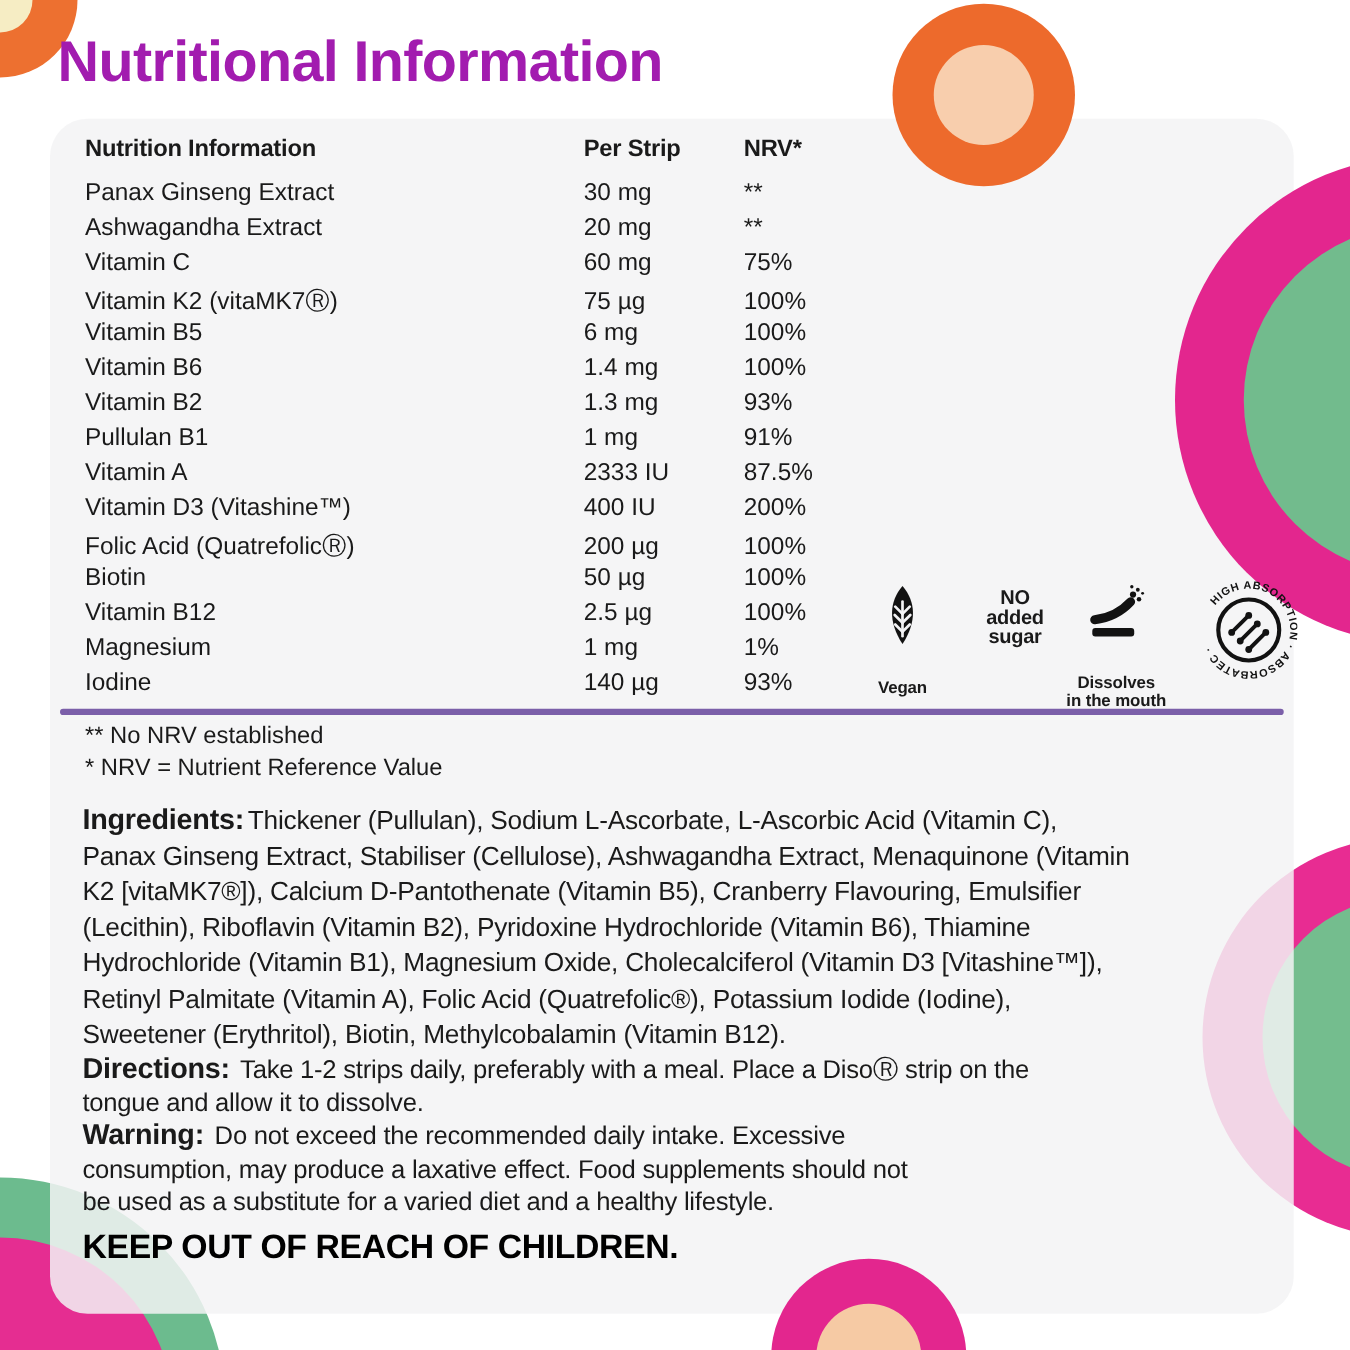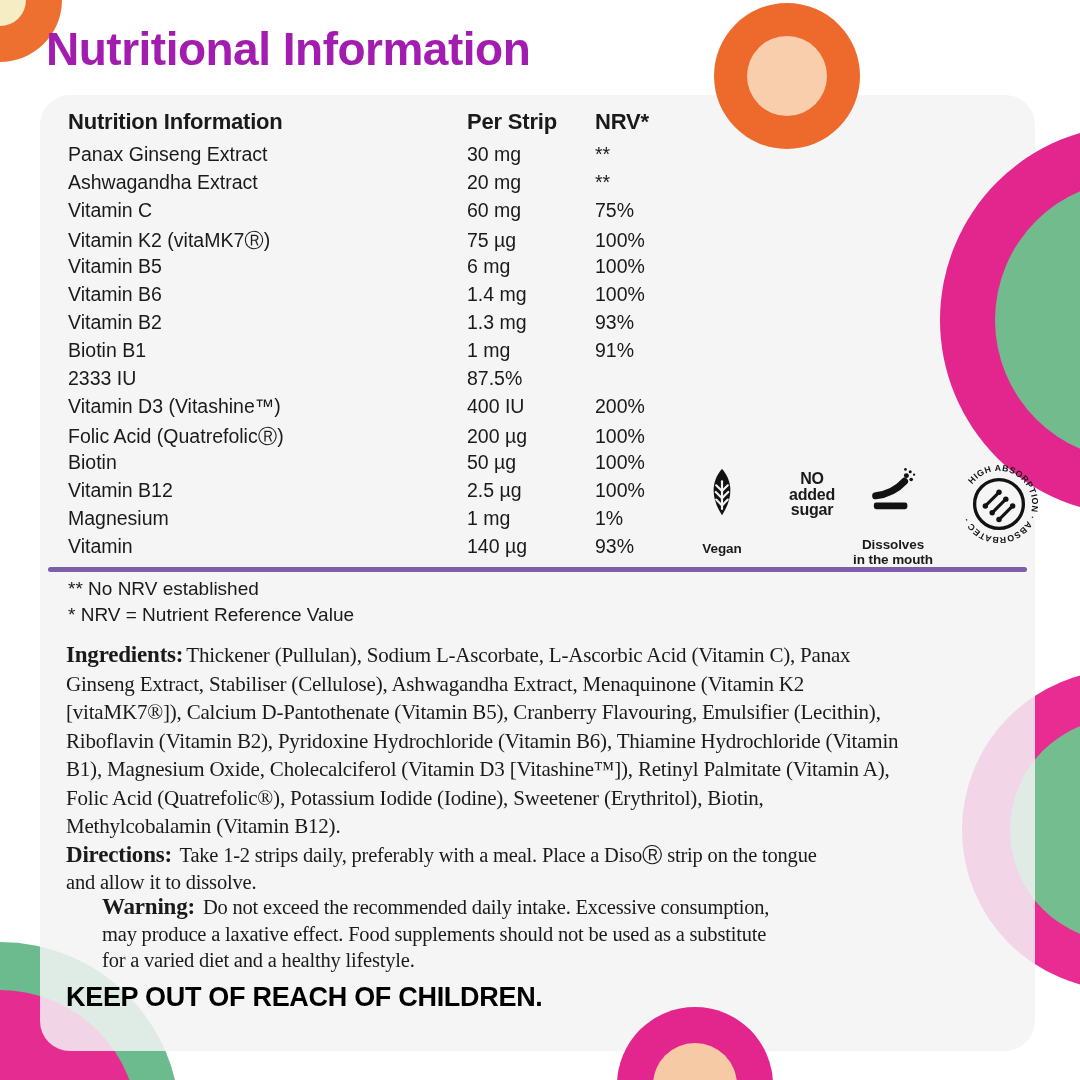--- a/index.html
+++ b/index.html
@@ -33,43 +33,43 @@
 
   
   .page-title{position:absolute;left:46px;top:22px;z-index:3;
     font-size:46px;font-weight:bold;letter-spacing:-0.5px;color:#a21caf;}
 
   
   .content{position:absolute;left:40px;top:95px;width:995px;height:956px;z-index:3;}
 
   .ntable{position:absolute;left:28px;top:14px;width:940px;}
   .t-head,.t-row{display:grid;grid-template-columns:399px 128px 1fr;align-items:baseline;}
-  .t-head{font-size:22px;font-weight:bold;letter-spacing:-0.2px;height:34px;}
+  .t-head{font-size:19px;font-weight:bold;letter-spacing:-0.2px;height:34px;}
   .t-row{height:28px;font-size:19.5px;}
   .t-body{margin-top:0px;}
 
   .icons-row{position:absolute;left:648px;top:372px;width:350px;height:100px;}
   .icons-row .item{position:absolute;text-align:center;}
   .icon-vegan{left:0;width:68px;}
   .icon-nosugar{left:88px;width:72px;top:4px;}
   .icon-dissolves{left:158px;width:94px;}
   .icon-badge{left:272px;width:78px;top:-2px;}
   .icon-label{font-size:13.5px;font-weight:bold;letter-spacing:-0.1px;margin-top:20px;line-height:15px;}
   .nosugar-line{font-size:16px;font-weight:bold;line-height:15.5px;letter-spacing:-0.2px;}
 
   .divider{position:absolute;left:8px;top:472px;width:979px;height:4.5px;
     background:#7B5FA9;border-radius:3px;}
 
   .footnotes{position:absolute;left:28px;top:481px;font-size:19px;line-height:26px;}
 
-  .para{position:absolute;letter-spacing:-0.2px;font-family:Liberation Serif, serif;}
+  .para{position:absolute;letter-spacing:-0.2px;}
   .para .lbl{font-weight:bold;font-size:23px;margin-right:3px;}
   .ingredients{left:26px;top:546px;width:838px;font-size:21px;line-height:28.5px;}
   .directions{left:26px;top:746px;width:775px;font-size:20.5px;line-height:27px;}
-  .warning{left:26px;top:799px;width:675px;font-size:20.5px;line-height:26.5px;margin-left:36px;}
+  .warning{left:26px;top:799px;width:675px;font-size:20.5px;line-height:26.5px;}
   .keepout{position:absolute;left:26px;top:887px;font-size:27px;font-weight:bold;
     color:#000000;letter-spacing:-0.3px;}
 </style>
 </head>
 <body>
 
 <div id="stage">
 
   <div class="circ u-deco green-bl"></div>
   <div class="circ u-deco magenta-bl"></div>
@@ -134,26 +134,27 @@
         <span class="t-nrv">100%</span>
       </div>
 
       <div class="t-row">
         <span class="t-name">Vitamin B2</span>
         <span class="t-amt">1.3 mg</span>
         <span class="t-nrv">93%</span>
       </div>
 
       <div class="t-row">
-        <span class="t-name">Biotin B1</span>
+        <span class="t-name">Pullulan B1</span>
         <span class="t-amt">1 mg</span>
         <span class="t-nrv">91%</span>
       </div>
 
       <div class="t-row">
+        <span class="t-name">Vitamin A</span>
         <span class="t-amt">2333 IU</span>
         <span class="t-nrv">87.5%</span>
       </div>
 
       <div class="t-row">
         <span class="t-name">Vitamin D3 (Vitashine™)</span>
         <span class="t-amt">400 IU</span>
         <span class="t-nrv">200%</span>
       </div>
 
@@ -175,21 +176,21 @@
         <span class="t-nrv">100%</span>
       </div>
 
       <div class="t-row">
         <span class="t-name">Magnesium</span>
         <span class="t-amt">1 mg</span>
         <span class="t-nrv">1%</span>
       </div>
 
       <div class="t-row">
-        <span class="t-name">Vitamin</span>
+        <span class="t-name">Iodine</span>
         <span class="t-amt">140 µg</span>
         <span class="t-nrv">93%</span>
       </div>
     </div>
     </div>
 
     <div class="icons-row">
 
       <div class="item icon-vegan">
         <svg width="40" height="50" viewBox="0 0 40 56">

